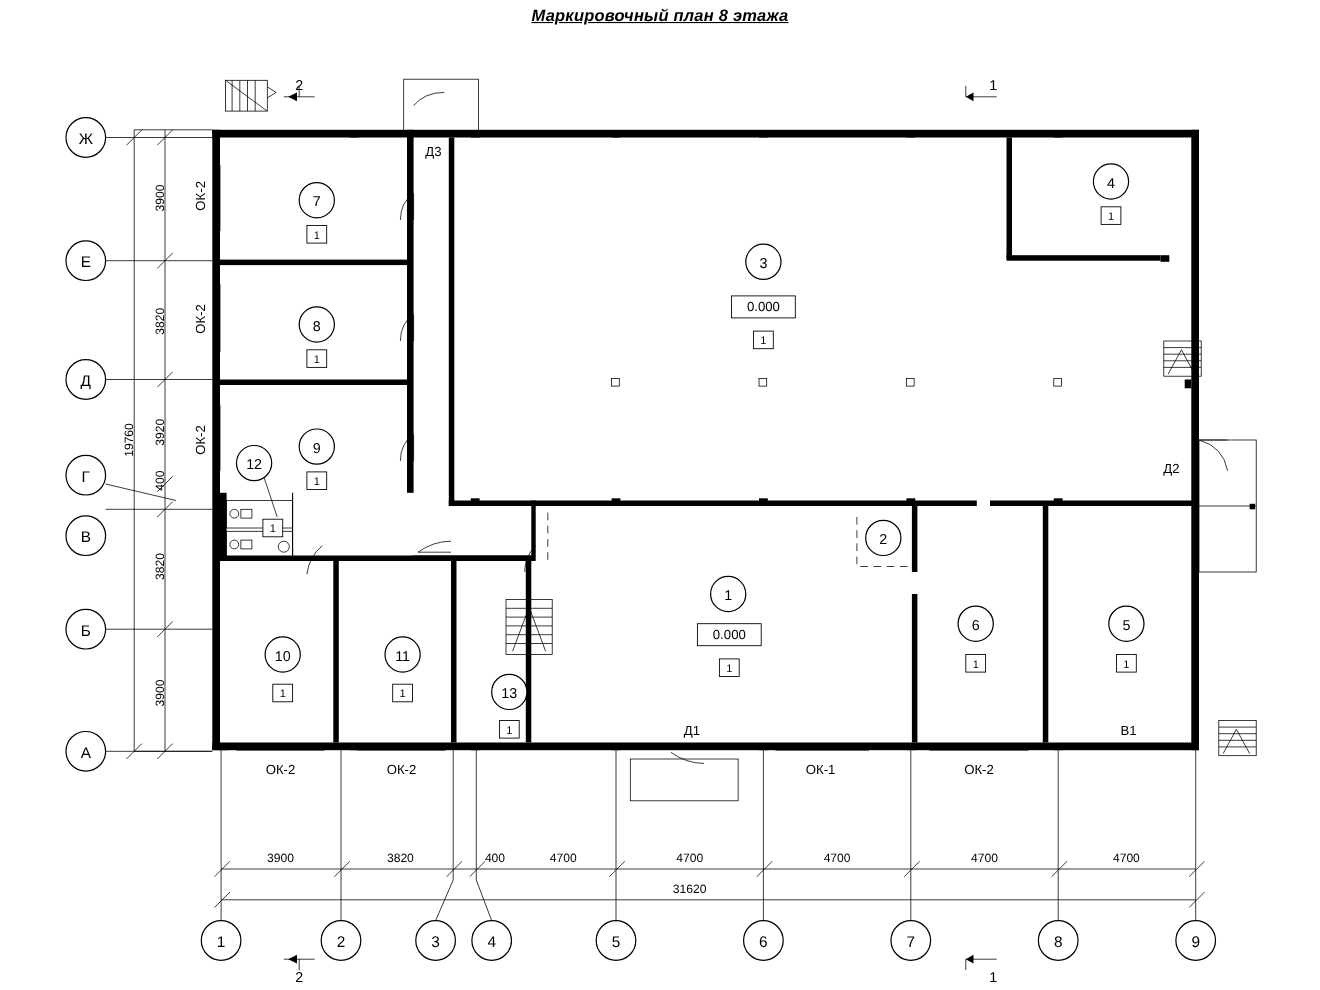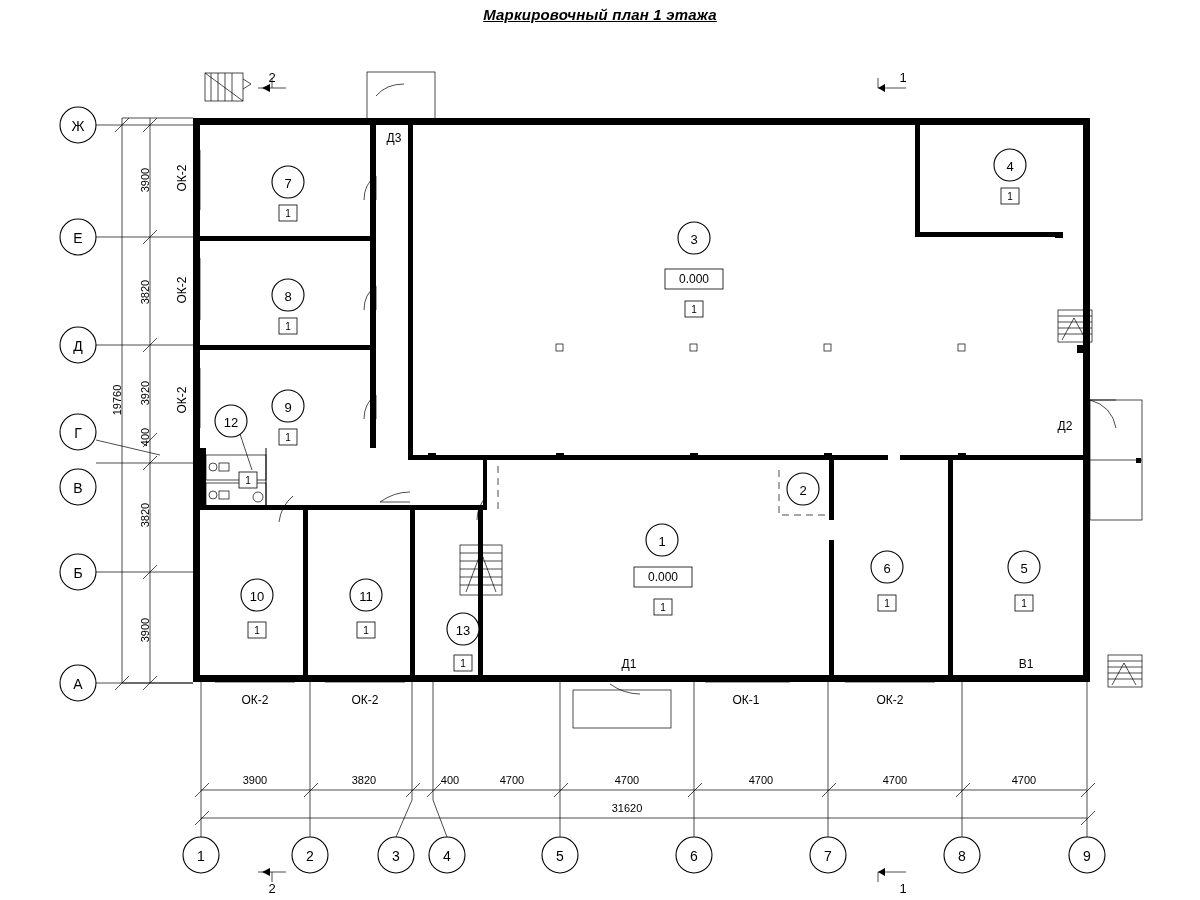--- a/index.html
+++ b/index.html
@@ -52,21 +52,21 @@
   .fin { font-size: 10px; text-anchor: middle; }
   .okv { font-size: 12px; text-anchor: middle; }
   .secn { font-size: 13px; text-anchor: middle; font-weight: normal; }
   .boxline { fill: #fff; stroke: #000; stroke-width: .8; }
 </style>
 </head>
 <body>
 
 <div id="sheet">
 
-  <div id="title">Маркировочный план 1 этажа</div>
+  <div id="title">Маркировочный план 8 этажа</div>
 
   <svg id="plan" width="1200" height="900">
 
     <g>
 
       <rect class="wall" x="193" y="118" width="897" height="7"></rect>
 
       <rect class="wall" x="193" y="675" width="897" height="7"></rect>
 
       <rect class="wall" x="193" y="118" width="7" height="564"></rect>

